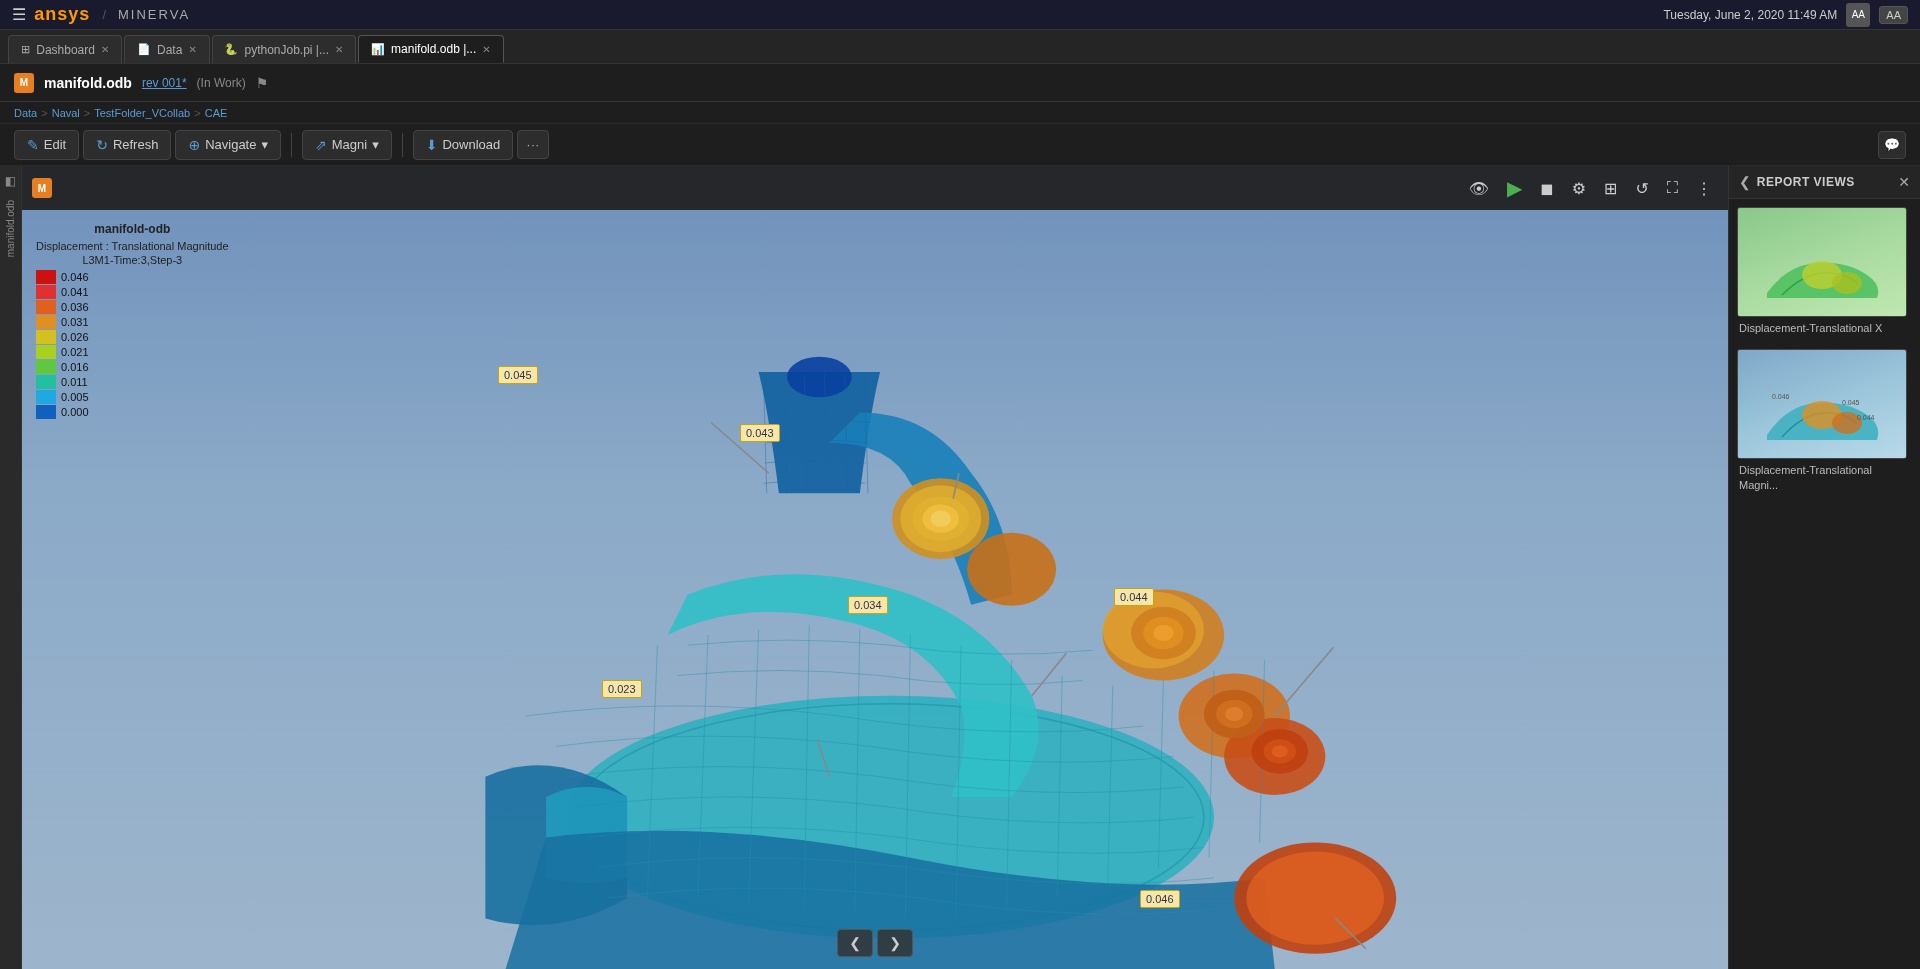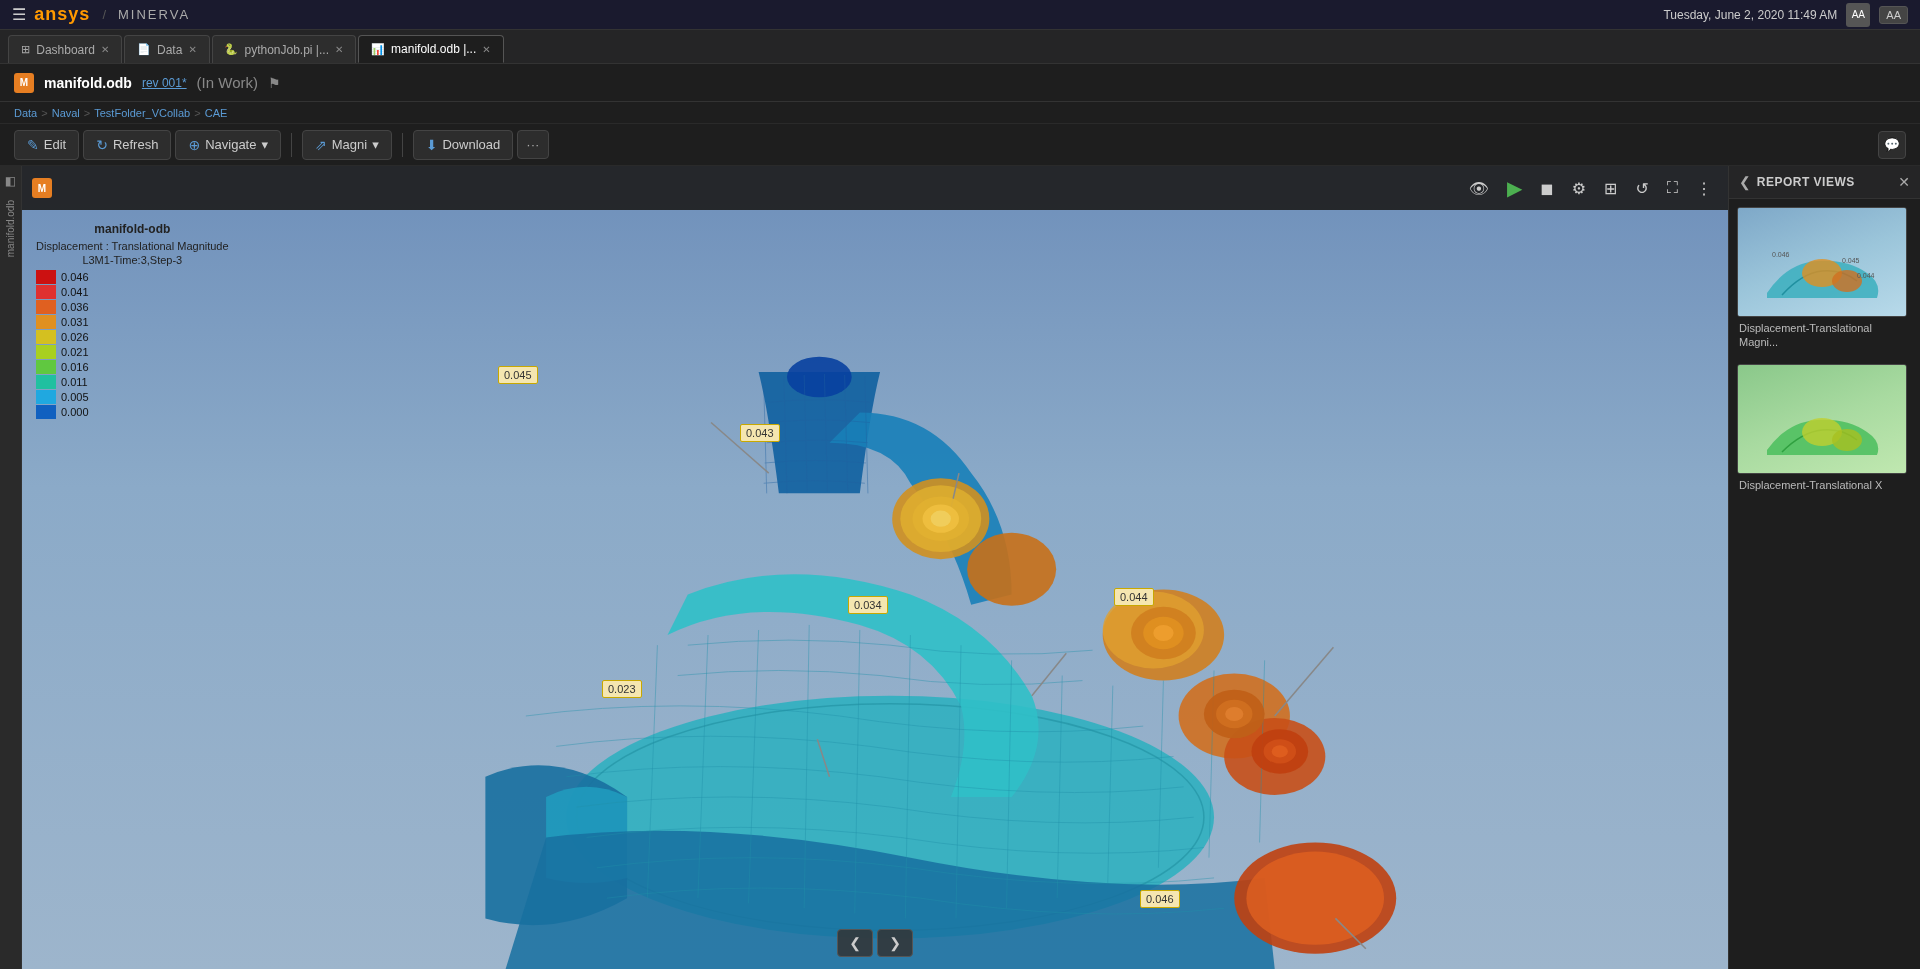--- a/index.html
+++ b/index.html
@@ -63,21 +63,21 @@
       height: 38px;
       display: flex;
       align-items: center;
       padding: 0 14px;
       gap: 10px;
       border-bottom: 1px solid #333;
     }
     .file-icon { width: 20px; height: 20px; background: #e67e22; border-radius: 3px; display: flex; align-items: center; justify-content: center; color: #fff; font-size: 10px; font-weight: bold; }
     .file-title { color: #fff; font-size: 14px; font-weight: 600; }
     .file-rev { color: #5b9bd5; font-size: 12px; text-decoration: underline; cursor: pointer; }
-    .file-status { color: #888; font-size: 15px; }
+    .file-status { color: #888; font-size: 12px; }
     .flag-icon { color: #888; font-size: 14px; }
 
     
     #breadcrumb {
       background: #1e1e1e;
       height: 22px;
       display: flex;
       align-items: center;
       padding: 0 14px;
       gap: 4px;
@@ -601,51 +601,51 @@
     <div id="report-header">
       <div class="report-header-left">
         <span class="report-chevron">❮</span>
         <span class="report-title">REPORT VIEWS</span>
       </div>
       <span class="report-close">✕</span>
     </div>
     <div id="report-list">
 
       <div class="report-item">
+        <div class="report-thumb green-bg">
+          <div class="check-badge">✓</div>
+          <div style="position:absolute;inset:0;background:linear-gradient(160deg, #8ac88a 0%, #a8daa0 50%, #c0e8b0 100%);"></div>
+          <div style="position:absolute;bottom:8px;left:50%;transform:translateX(-50%);width:130px;height:65px;">
+            <svg viewBox="0 0 130 65" width="130" height="65">
+              <path d="M10,50 Q30,22 60,20 Q90,18 110,32 Q125,42 120,55 L10,55 Z" fill="#50c060" opacity="0.9"></path>
+              <path d="M25,52 Q45,32 65,30 Q85,28 100,40" fill="none" stroke="#30a040" stroke-width="1.5"></path>
+              <ellipse cx="65" cy="32" rx="20" ry="14" fill="#c0d030" opacity="0.8"></ellipse>
+              <ellipse cx="90" cy="40" rx="15" ry="11" fill="#a8c020" opacity="0.8"></ellipse>
+            </svg>
+          </div>
+        </div>
+        <div class="report-label">Displacement-Translational X</div>
+      </div>
+
+      <div class="report-item">
         <div class="report-thumb">
           <div class="check-badge">✓</div>
           <div style="position:absolute;inset:0;background:linear-gradient(160deg, #7ea8c8 0%, #9bc5da 50%, #b8daea 100%);"></div>
           <div style="position:absolute;bottom:8px;left:50%;transform:translateX(-50%);width:130px;height:65px;">
             <svg viewBox="0 0 130 65" width="130" height="65">
               <path d="M10,50 Q30,20 60,18 Q90,16 110,30 Q125,40 120,55 L10,55 Z" fill="#40b0c0" opacity="0.9"></path>
               <path d="M25,52 Q45,30 65,28 Q85,26 100,38" fill="none" stroke="#2090a0" stroke-width="1.5"></path>
               <ellipse cx="65" cy="30" rx="20" ry="14" fill="#e09020" opacity="0.8"></ellipse>
               <ellipse cx="90" cy="38" rx="15" ry="11" fill="#d07020" opacity="0.8"></ellipse>
               <text x="15" y="14" fill="#555" font-size="7">0.046</text>
               <text x="85" y="20" fill="#555" font-size="7">0.045</text>
               <text x="100" y="35" fill="#555" font-size="7">0.044</text>
             </svg>
           </div>
         </div>
         <div class="report-label">Displacement-Translational Magni...</div>
       </div>
 
-      <div class="report-item">
-        <div class="report-thumb green-bg">
-          <div class="check-badge">✓</div>
-          <div style="position:absolute;inset:0;background:linear-gradient(160deg, #8ac88a 0%, #a8daa0 50%, #c0e8b0 100%);"></div>
-          <div style="position:absolute;bottom:8px;left:50%;transform:translateX(-50%);width:130px;height:65px;">
-            <svg viewBox="0 0 130 65" width="130" height="65">
-              <path d="M10,50 Q30,22 60,20 Q90,18 110,32 Q125,42 120,55 L10,55 Z" fill="#50c060" opacity="0.9"></path>
-              <path d="M25,52 Q45,32 65,30 Q85,28 100,40" fill="none" stroke="#30a040" stroke-width="1.5"></path>
-              <ellipse cx="65" cy="32" rx="20" ry="14" fill="#c0d030" opacity="0.8"></ellipse>
-              <ellipse cx="90" cy="40" rx="15" ry="11" fill="#a8c020" opacity="0.8"></ellipse>
-            </svg>
-          </div>
-        </div>
-        <div class="report-label">Displacement-Translational X</div>
-      </div>
-
 
     </div>
   </div>
 
 </div>
 
 </body></html>

